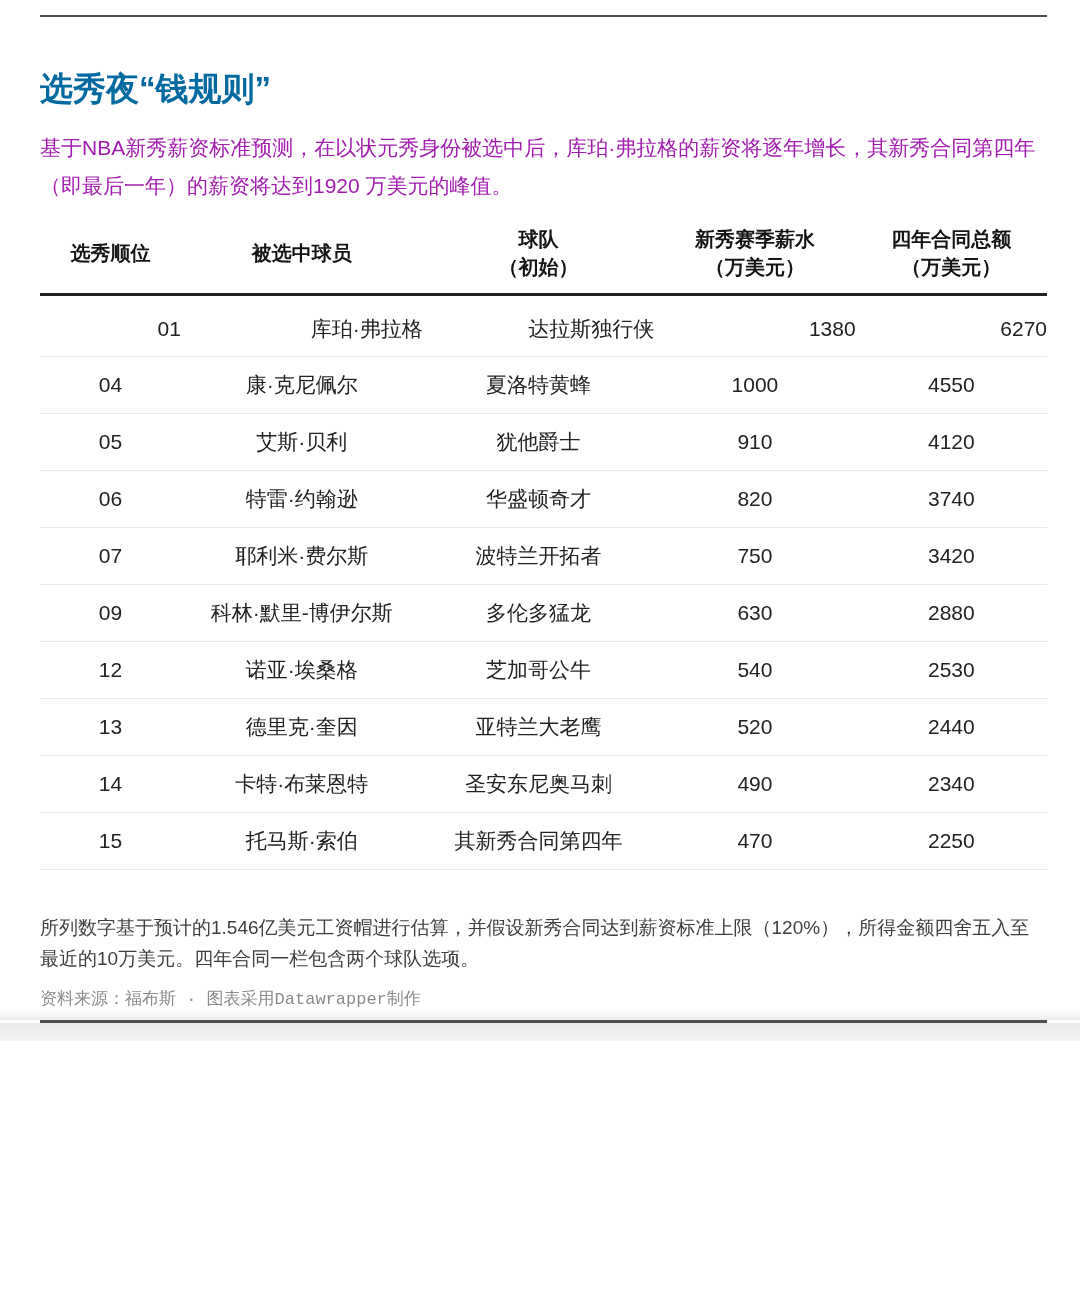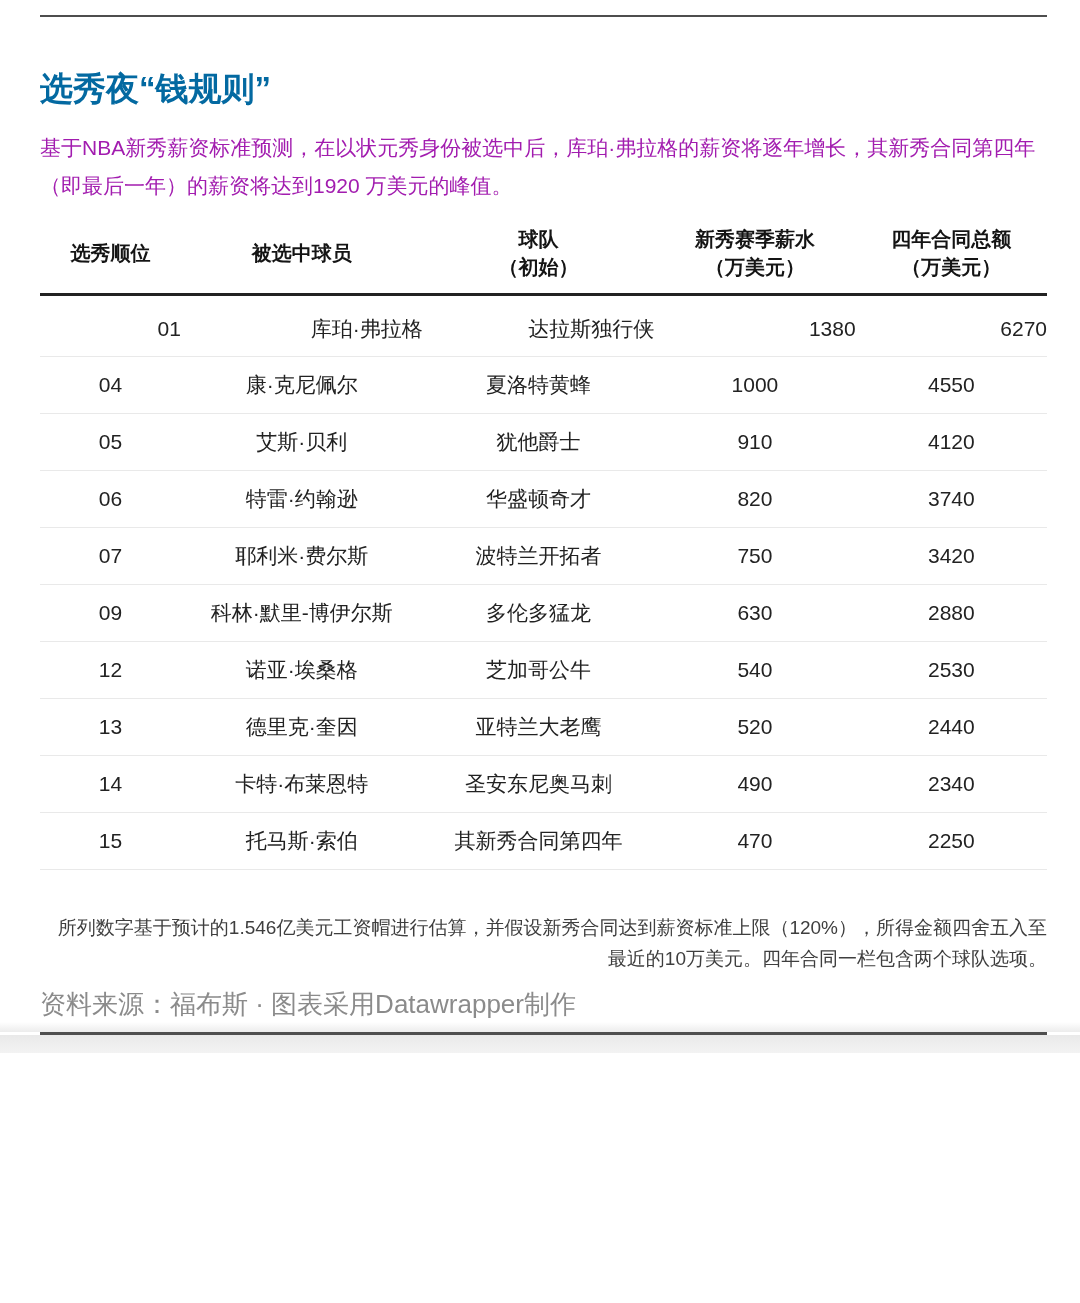--- a/index.html
+++ b/index.html
@@ -49,26 +49,26 @@
     border-bottom: 1px solid #e9e9e9;
     white-space: nowrap;
   }
   tbody tr:first-child td { height: 62px; padding-top: 5px; text-align: right; }
 
   .notes {
     margin-top: 42px;
     font-size: 19px;
     line-height: 31px;
     color: #3e3e3e;
-    text-align: right;
   }
   .source {
     margin-top: 13px;
-    font-size: 26px;
+    font-size: 17px;
     color: #8b8b8b;
+    font-family: Liberation Mono, monospace;
   }
   .fade { height: 10px; background: linear-gradient(#ffffff, #ececec); }
   .rule-bottom { height: 3px; background: #4e4e4e; }
   .footer-band { height: 18px; background: linear-gradient(#e9e9e9, #f3f3f3); }
 </style>
 </head>
 <body>
 
 <div class="page">
 

